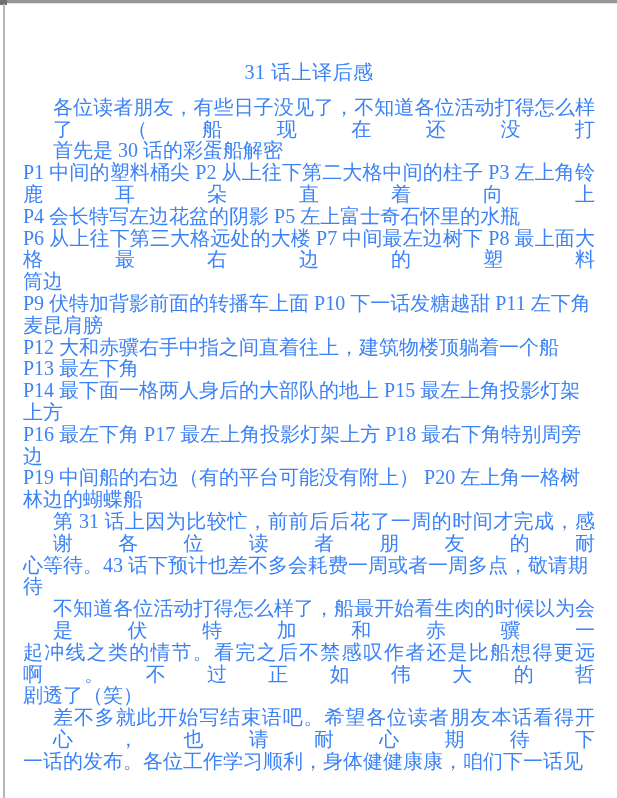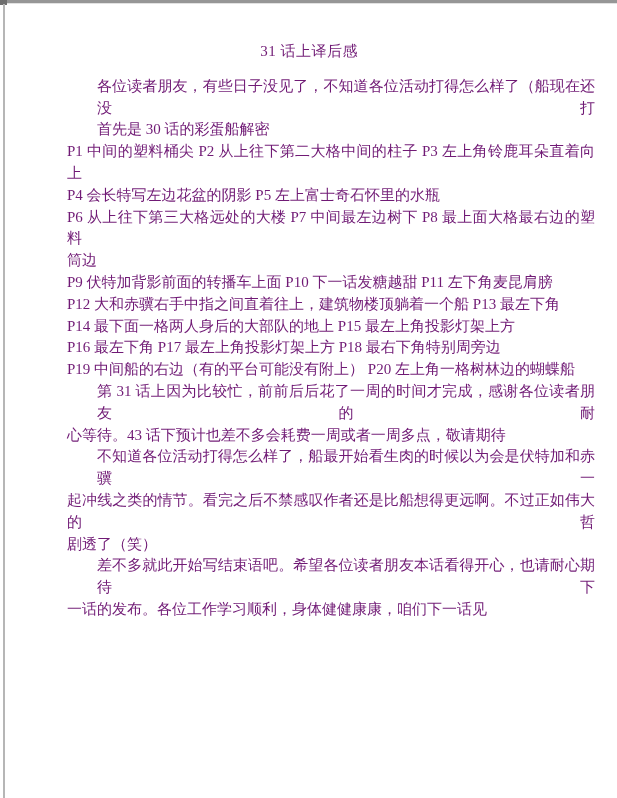--- a/index.html
+++ b/index.html
@@ -20,32 +20,32 @@
     position:absolute; top:0; left:0;
     width:7px; height:5px;
     background:#6f6f6f;
   }
   .left-edge {
     position:absolute; top:4px; left:3px;
     width:2px; height:794px;
     background:#b6b6b6;
   }
   .content {
-    position:absolute; left:23px; top:41px;
+    position:absolute; left:23px; top:62px;
     width:572px;
-    color:#701a75;
-    font-size:15px;
+    color:#3b82f6;
+    font-size:20px;
     line-height:21.8px;
   }
   .title {
     text-align:center;
     margin-bottom:13px;
     letter-spacing:0.5px;
   }
-  .line { white-space:normal;margin-left:44px; }
+  .line { white-space:normal; }
   .line.indent { padding-left:30px; }
   .line.fill {
     text-align:justify;
     text-align-last:justify;
   }
 </style>
 </head>
 <body>
 
 <div class="screen">

